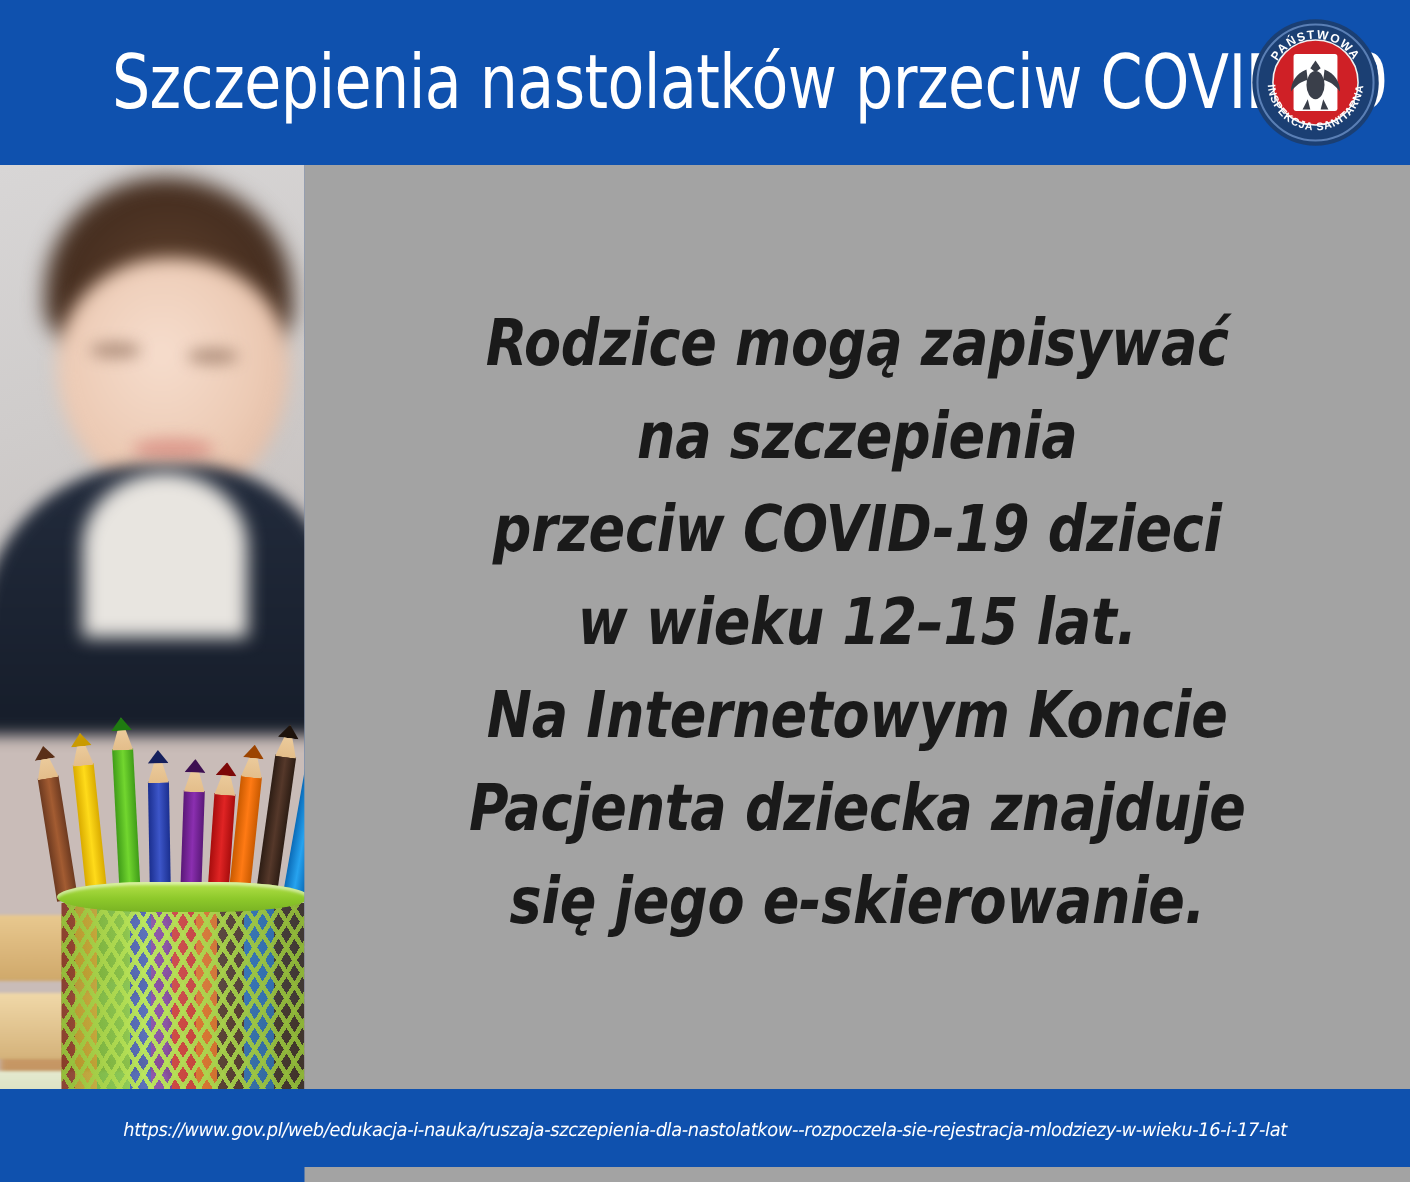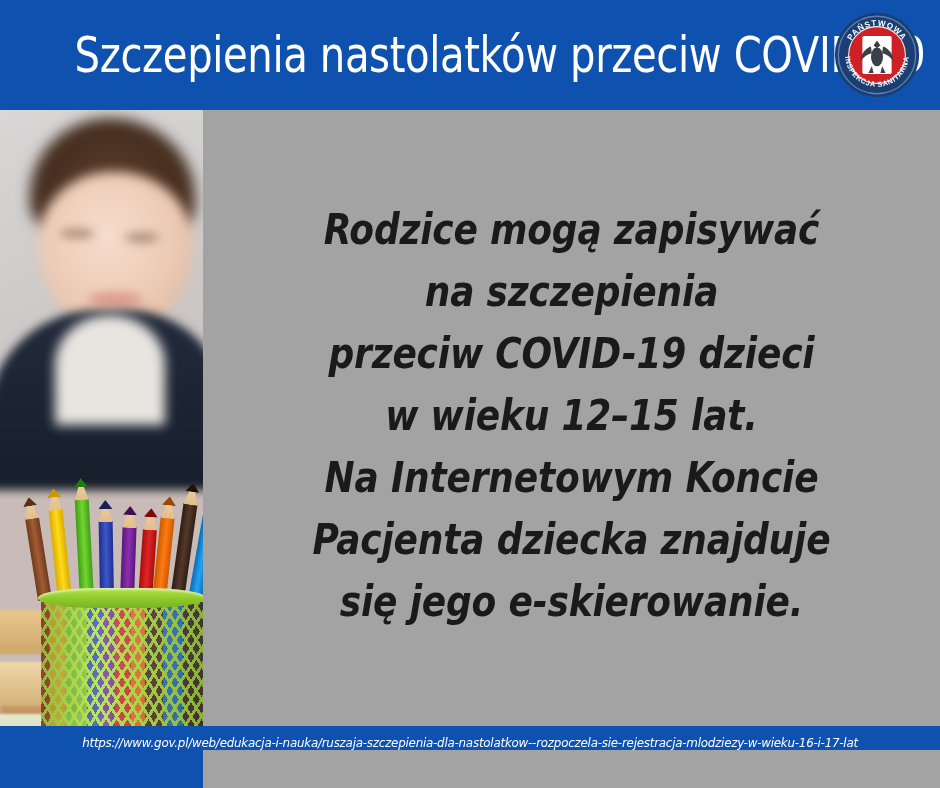--- a/index.html
+++ b/index.html
@@ -208,23 +208,23 @@
     font-size:43px;
     line-height:62px;
     letter-spacing:-0.2px;
     white-space:pre-line;
     transform:scaleX(0.93);
     transform-origin:center top;
   }
 
   
   #footer{
-    position:absolute;left:0;top:726px;width:940px;height:24px;
+    position:absolute;left:0;top:726px;width:940px;height:52px;
     background:#0f51ae;
-    display:flex;align-items:flex-end;justify-content:center;
+    display:flex;align-items:center;justify-content:center;
   }
   #footer-url{
     color:#ffffff;
     font-family:"DejaVu Sans",sans-serif;
     font-style:italic;
     font-size:12.4px;
     letter-spacing:-0.25px;
     white-space:nowrap;
     transform:scaleX(0.96);
   }

